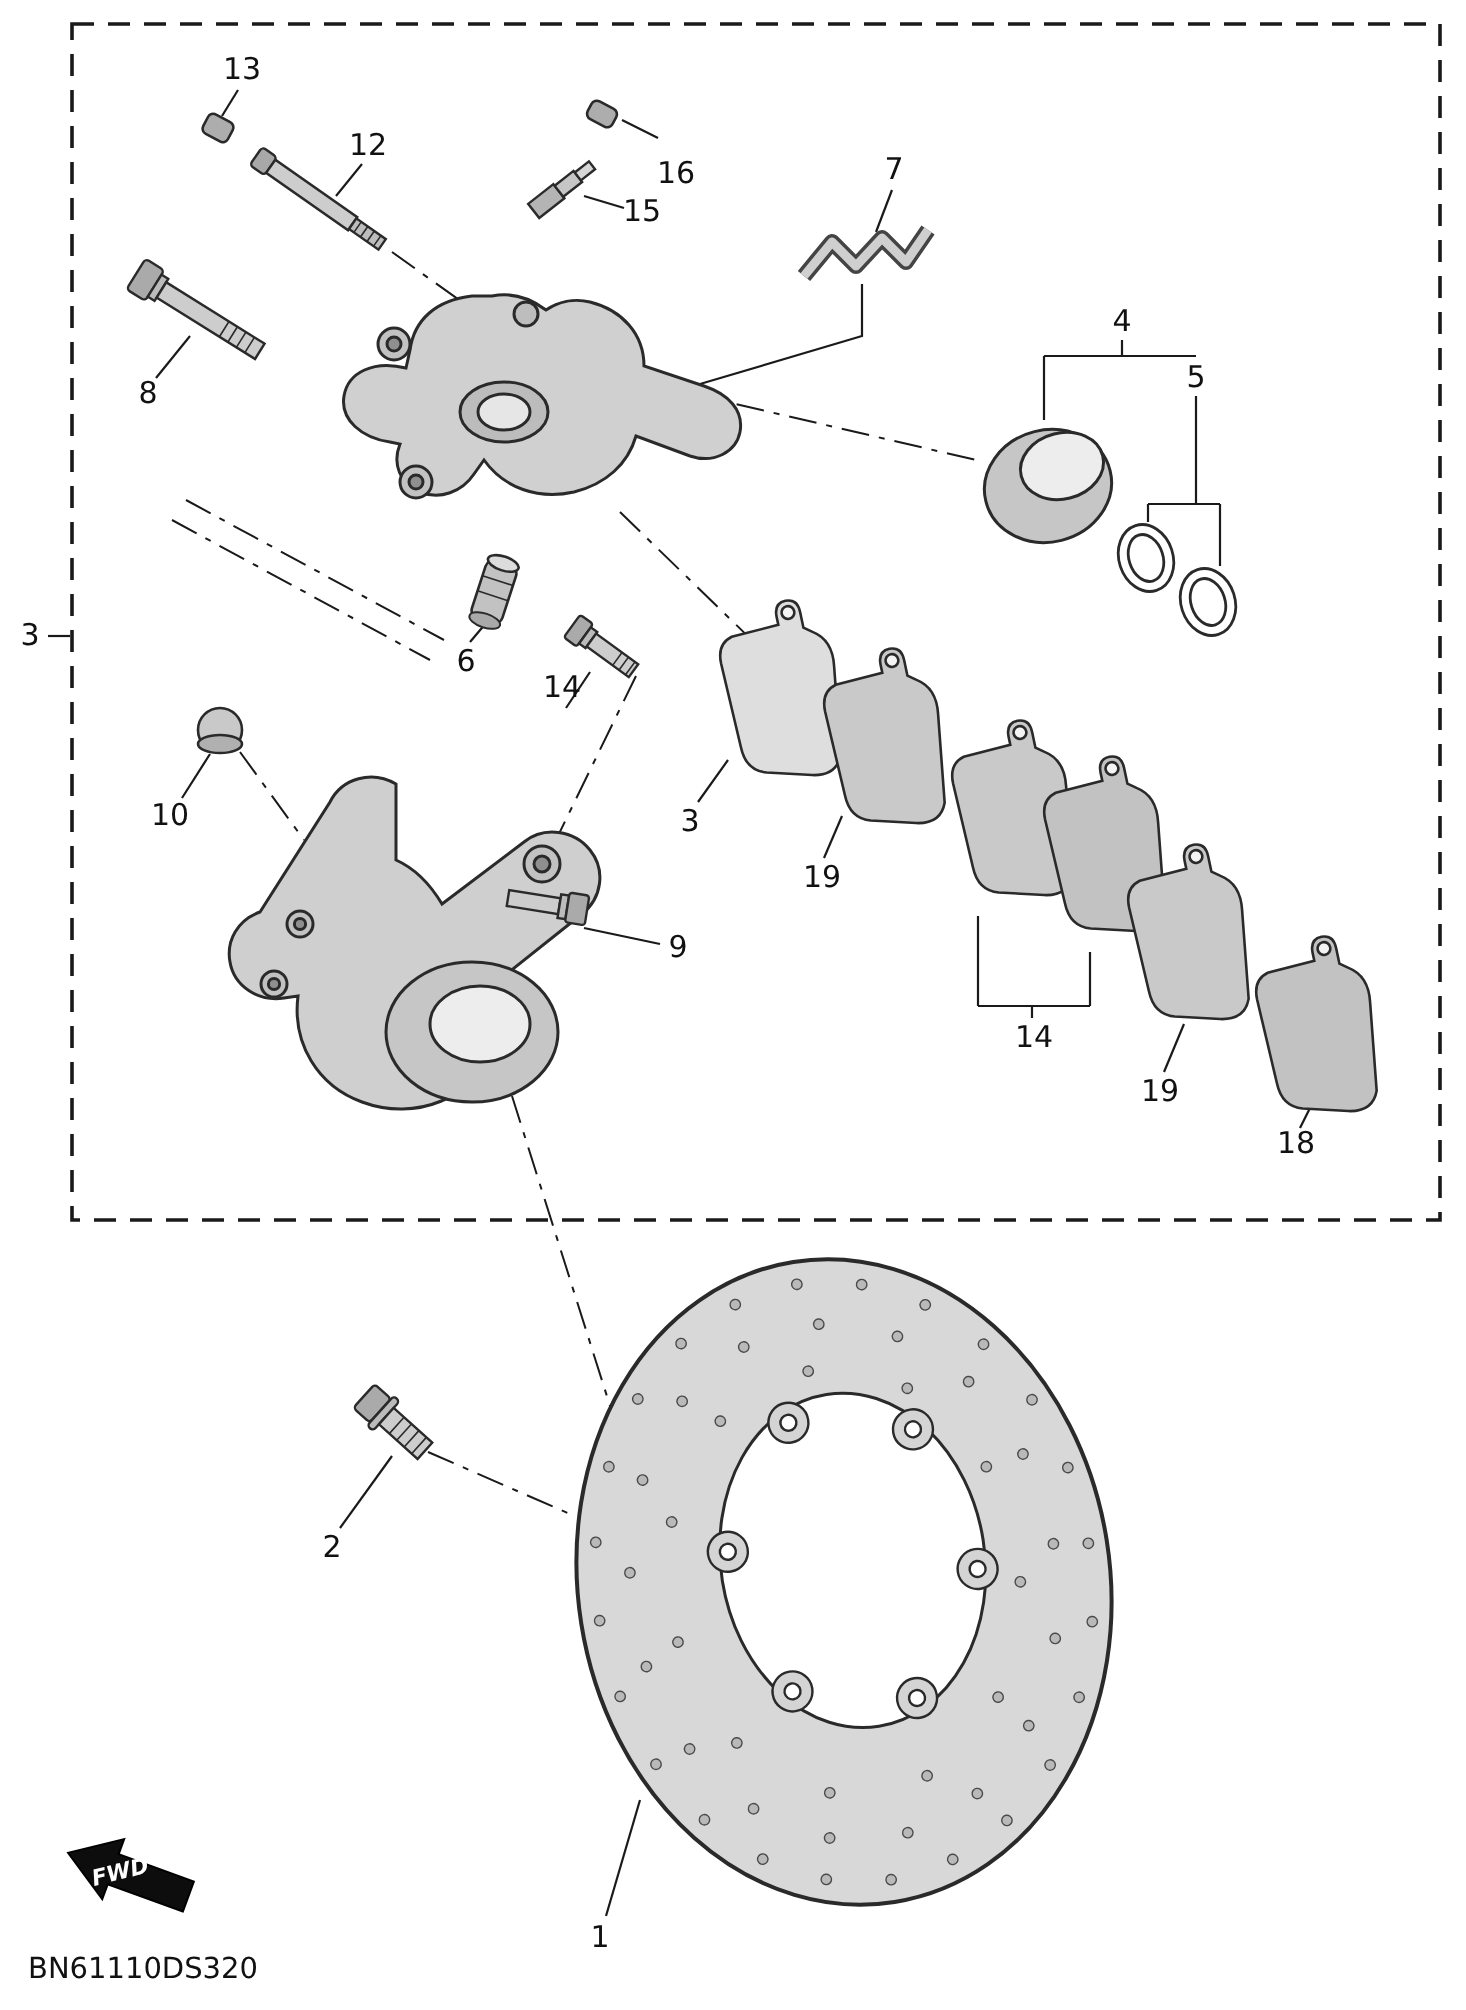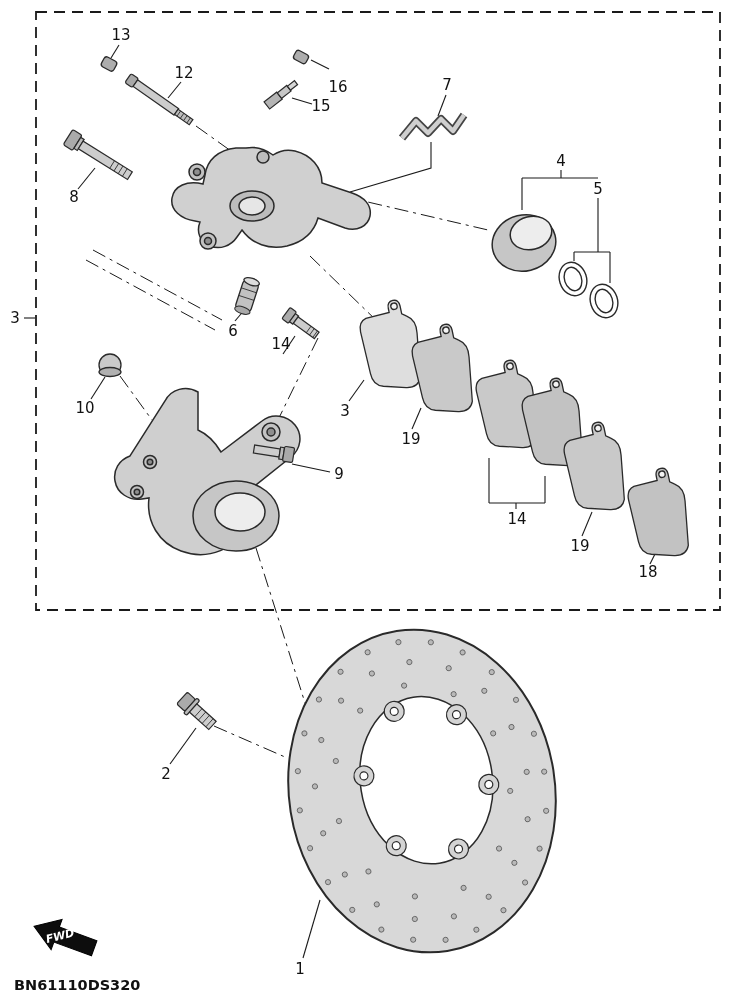--- a/index.html
+++ b/index.html
@@ -2,21 +2,21 @@
 <html><head>
 <meta charset="utf-8">
 <style>
   html,body{margin:0;padding:0;background:#ffffff;}
   body{width:733px;height:1005px;position:relative;overflow:hidden;
        font-family:"DejaVu Sans","Liberation Sans",sans-serif;color:#111;}
   .canvas{position:absolute;inset:0;}
   svg{position:absolute;left:0;top:0;}
   .callout{position:absolute;transform:translate(-50%,-50%);
            font-size:15px;line-height:1;color:#111;white-space:nowrap;}
-  .code{position:absolute;left:14px;top:977px;font-size:14.5px;font-weight:700;color:#111;}
+  .code{position:absolute;left:14px;top:977px;font-size:14.5px;font-weight:400;color:#111;}
 </style>
 </head>
 <body>
 
 <div class="canvas">
 
 <svg width="733" height="1005" viewBox="0 0 733 1005">
   <defs>
     <g id="pad-shape">
       <path d="M11,15 Q3,17 3,27 L4,70 Q4,82 14,85 L36,91 Q48,94 52,84 L58,40 Q60,27 51,21 L47,18 L47,10 Q47,3 41,3 Q35,3 35,10 L35,14 Z"></path>

